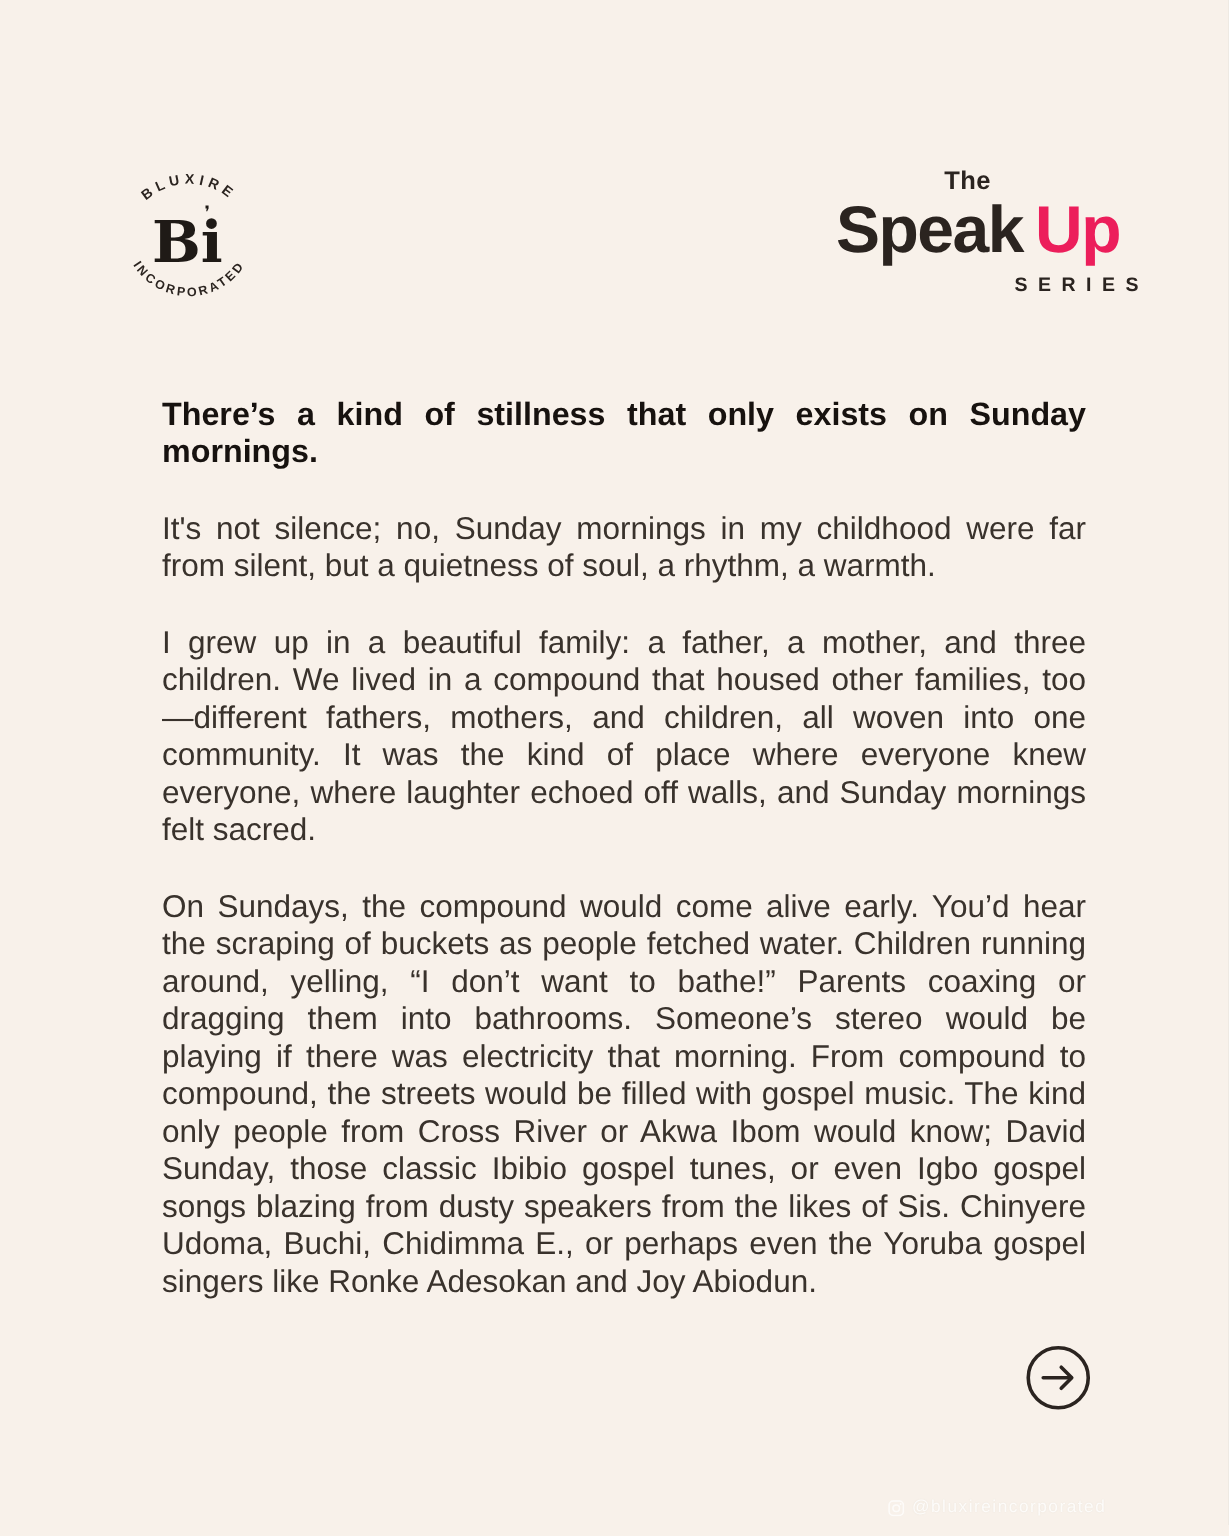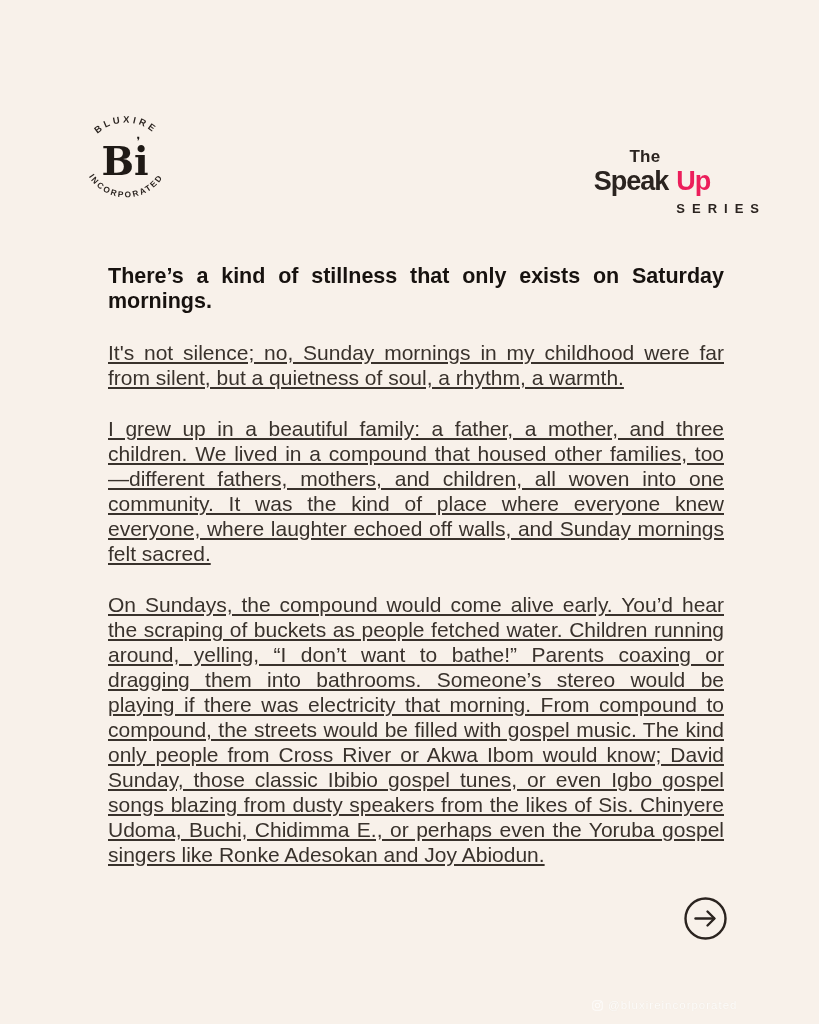--- a/index.html
+++ b/index.html
@@ -12,44 +12,44 @@
     overflow:hidden;
   }
 
   
   .brand-logo { position:absolute; left:74px; top:108px; width:104px; height:104px; }
   .brand-logo svg { width:100%; height:100%; }
 
   
   .series-logo {
     position:absolute; left:538px; top:112px; width:228px;
-    text-align:center; color:#2b2420; line-height:1;margin-top:36px;
+    text-align:center; color:#2b2420; line-height:1;
   }
   .series-the {
     display:block; font-size:17px; font-weight:700;
     transform:translateX(-7px); margin-bottom:3px; letter-spacing:0.3px;
   }
-  .series-main { font-size:27px; font-weight:700; letter-spacing:-1px; white-space:nowrap; }
+  .series-main { font-size:44px; font-weight:700; letter-spacing:-1px; white-space:nowrap; }
   .series-up { margin-left:8px; }
   .series-sub {
     display:block; margin-top:7px; font-size:13px; font-weight:700;
     letter-spacing:7px; padding-left:7px;text-align:right;
   }
 
   
   .article {
     position:absolute; left:108px; top:264px; width:616px;
     color:#39322c; font-size:21px; line-height:25px;
     text-align:justify; text-justify:inter-word;
   }
   .article h1 {
     margin:0 0 26px 0; font-size:21.5px; line-height:25px;
     font-weight:700; color:#17120f; text-align:justify;
   }
-  .article p { margin:0 0 26px 0;text-decoration:underline; }
+  .article p { margin:0 0 26px 0; }
   .article p:last-child { margin-bottom:16px; }
 
   
   .next-btn {
     position:absolute; left:683px; top:896px; width:45px; height:45px;
     background:none; border:none; padding:0; cursor:pointer;
   }
   .next-btn svg { width:45px; height:45px; display:block; }
 
   
@@ -84,21 +84,21 @@
     </svg>
   </div>
 
   <div class="series-logo">
     <span class="series-the">The</span>
     <span class="series-main"><span>Speak</span><span class="series-up" style="color:#ec1e5b">Up</span></span>
     <span class="series-sub">SERIES</span>
   </div>
 
   <div class="article">
-    <h1>There’s a kind of stillness that only exists on Saturday mornings.</h1>
+    <h1>There’s a kind of stillness that only exists on Sunday mornings.</h1>
     <p>It's not silence; no, Sunday mornings in my childhood were far from silent, but a quietness of soul, a rhythm, a warmth.</p>
     <p>I grew up in a beautiful family: a father, a mother, and three children. We lived in a compound that housed other families, too—different fathers, mothers, and children, all woven into one community. It was the kind of place where everyone knew everyone, where laughter echoed off walls, and Sunday mornings felt sacred.</p>
     <p>On Sundays, the compound would come alive early. You’d hear the scraping of buckets as people fetched water. Children running around, yelling, “I don’t want to bathe!” Parents coaxing or dragging them into bathrooms. Someone’s stereo would be playing if there was electricity that morning. From compound to compound, the streets would be filled with gospel music. The kind only people from Cross River or Akwa Ibom would know; David Sunday, those classic Ibibio gospel tunes, or even Igbo gospel songs blazing from dusty speakers from the likes of Sis. Chinyere Udoma, Buchi, Chidimma E., or perhaps even the Yoruba gospel singers like Ronke Adesokan and Joy Abiodun.</p>
   </div>
 
   <button class="next-btn" aria-label="next">
     <svg viewBox="0 0 45 45">
       <circle cx="22.5" cy="22.5" r="20" fill="none" stroke="#2b2420" stroke-width="2.4"></circle>
       <line x1="12.5" y1="22.5" x2="31" y2="22.5" stroke="#2b2420" stroke-width="2.4" stroke-linecap="round"></line>
       <polyline points="24.5,15.5 31.5,22.5 24.5,29.5" fill="none" stroke="#2b2420" stroke-width="2.4" stroke-linecap="round" stroke-linejoin="round"></polyline>

